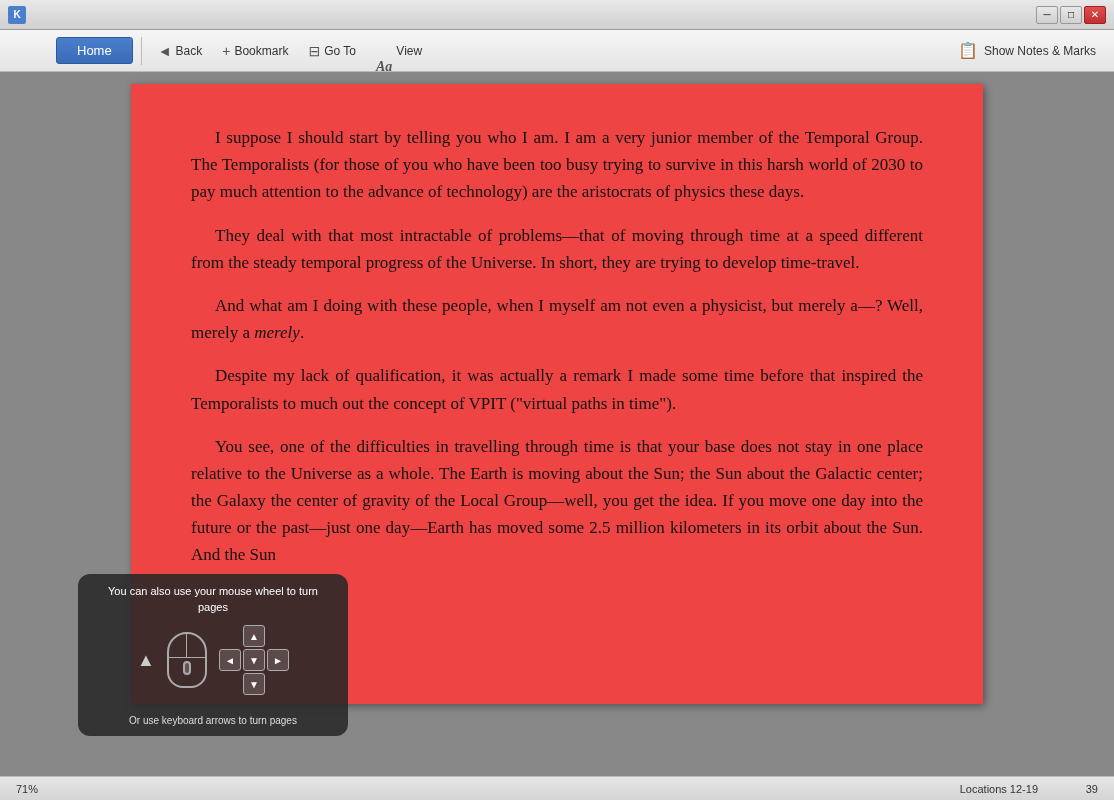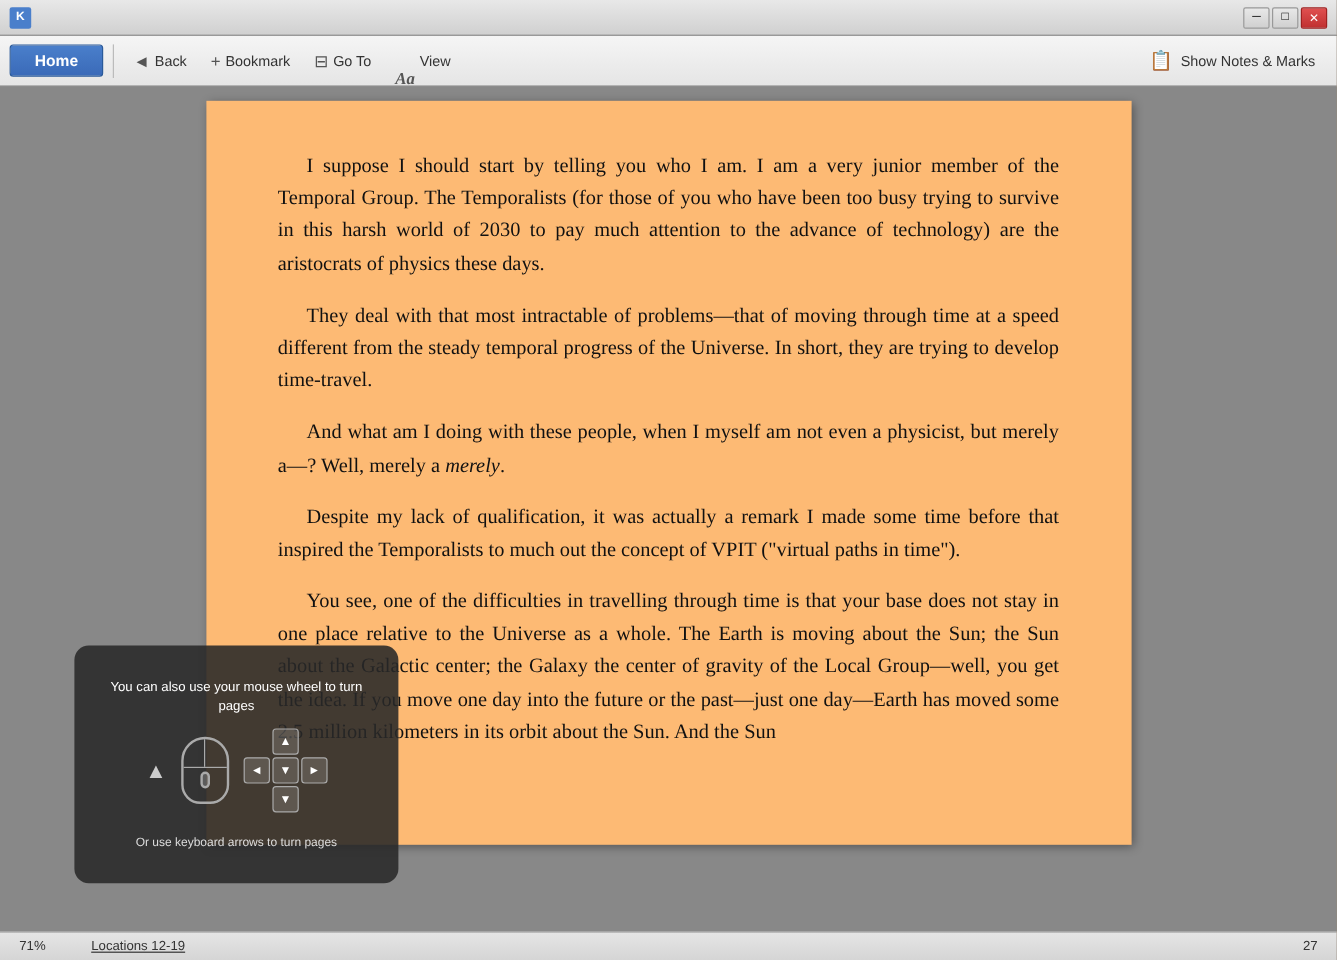--- a/index.html
+++ b/index.html
@@ -76,25 +76,26 @@
       padding: 0 8px;
       border-bottom: 1px solid #bbb;
       flex-shrink: 0;
       gap: 4px;
     }
     .home-btn {
       background: linear-gradient(to bottom, #4a7fcb, #3a6ab8);
       color: white;
       font-family: Arial, sans-serif;
       font-size: 13px;
-      font-weight: bold;
+      font-weight: normal;
       padding: 5px 20px;
       border: 1px solid #2a5a9a;
       border-radius: 3px;
       cursor: pointer;
+      margin-left: 48px;
     }
     .toolbar-divider {
       width: 1px;
       height: 28px;
       background: #bbb;
       margin: 0 4px;
     }
     .toolbar-btn {
       display: flex;
       align-items: center;
@@ -133,22 +134,22 @@
       display: flex;
       align-items: flex-start;
       justify-content: center;
       padding: 12px 60px;
       overflow: hidden;
       position: relative;
     }
 
     
     .book-page {
-      background: #fdba74;
-      width: 771px;
+      background: #ef4444;
+      width: 852px;
       min-height: 620px;
       padding: 40px 60px;
       box-shadow: 2px 2px 8px rgba(0,0,0,0.4);
       font-size: 17px;
       line-height: 1.6;
       color: #111;
       text-align: justify;
       position: relative;
     }
 
@@ -158,24 +159,24 @@
     }
     .book-page p:first-child {
       text-indent: 24px;
     }
     .italic { font-style: italic; margin-top: 20px; }
 
     
     .mouse-tooltip {
       position: absolute;
       bottom: 40px;
-      left: 62px;
+      left: 78px;
       background: rgba(40, 40, 40, 0.88);
       border-radius: 12px;
-      padding: 28px 16px;
+      padding: 10px 16px;
       color: white;
       font-family: Arial, sans-serif;
       font-size: 11px;
       text-align: center;
       width: 270px;
     }
     .mouse-tooltip-text {
       margin-bottom: 10px;
       line-height: 1.4;
     }
@@ -254,22 +255,21 @@
       flex-shrink: 0;
       font-family: Arial, sans-serif;
       font-size: 11px;
       color: #333;
     }
     .status-zoom {
       width: 60px;
     }
     .status-location {
       flex: 1;
-      text-align: left;
-      text-decoration: underline;
+      text-align: right;
     }
     .status-page {
       width: 60px;
       text-align: right;
     }
   </style>
 </head>
 <body>
 
 <div class="title-bar">
@@ -346,14 +346,14 @@
         </div>
       </div>
     </div>
     <div class="tooltip-bottom-text">Or use keyboard arrows to turn pages</div>
   </div>
 </div>
 
 <div class="status-bar">
   <span class="status-zoom">71%</span>
   <span class="status-location">Locations 12-19</span>
-  <span class="status-page">27</span>
+  <span class="status-page">39</span>
 </div>
 
 </body></html>

